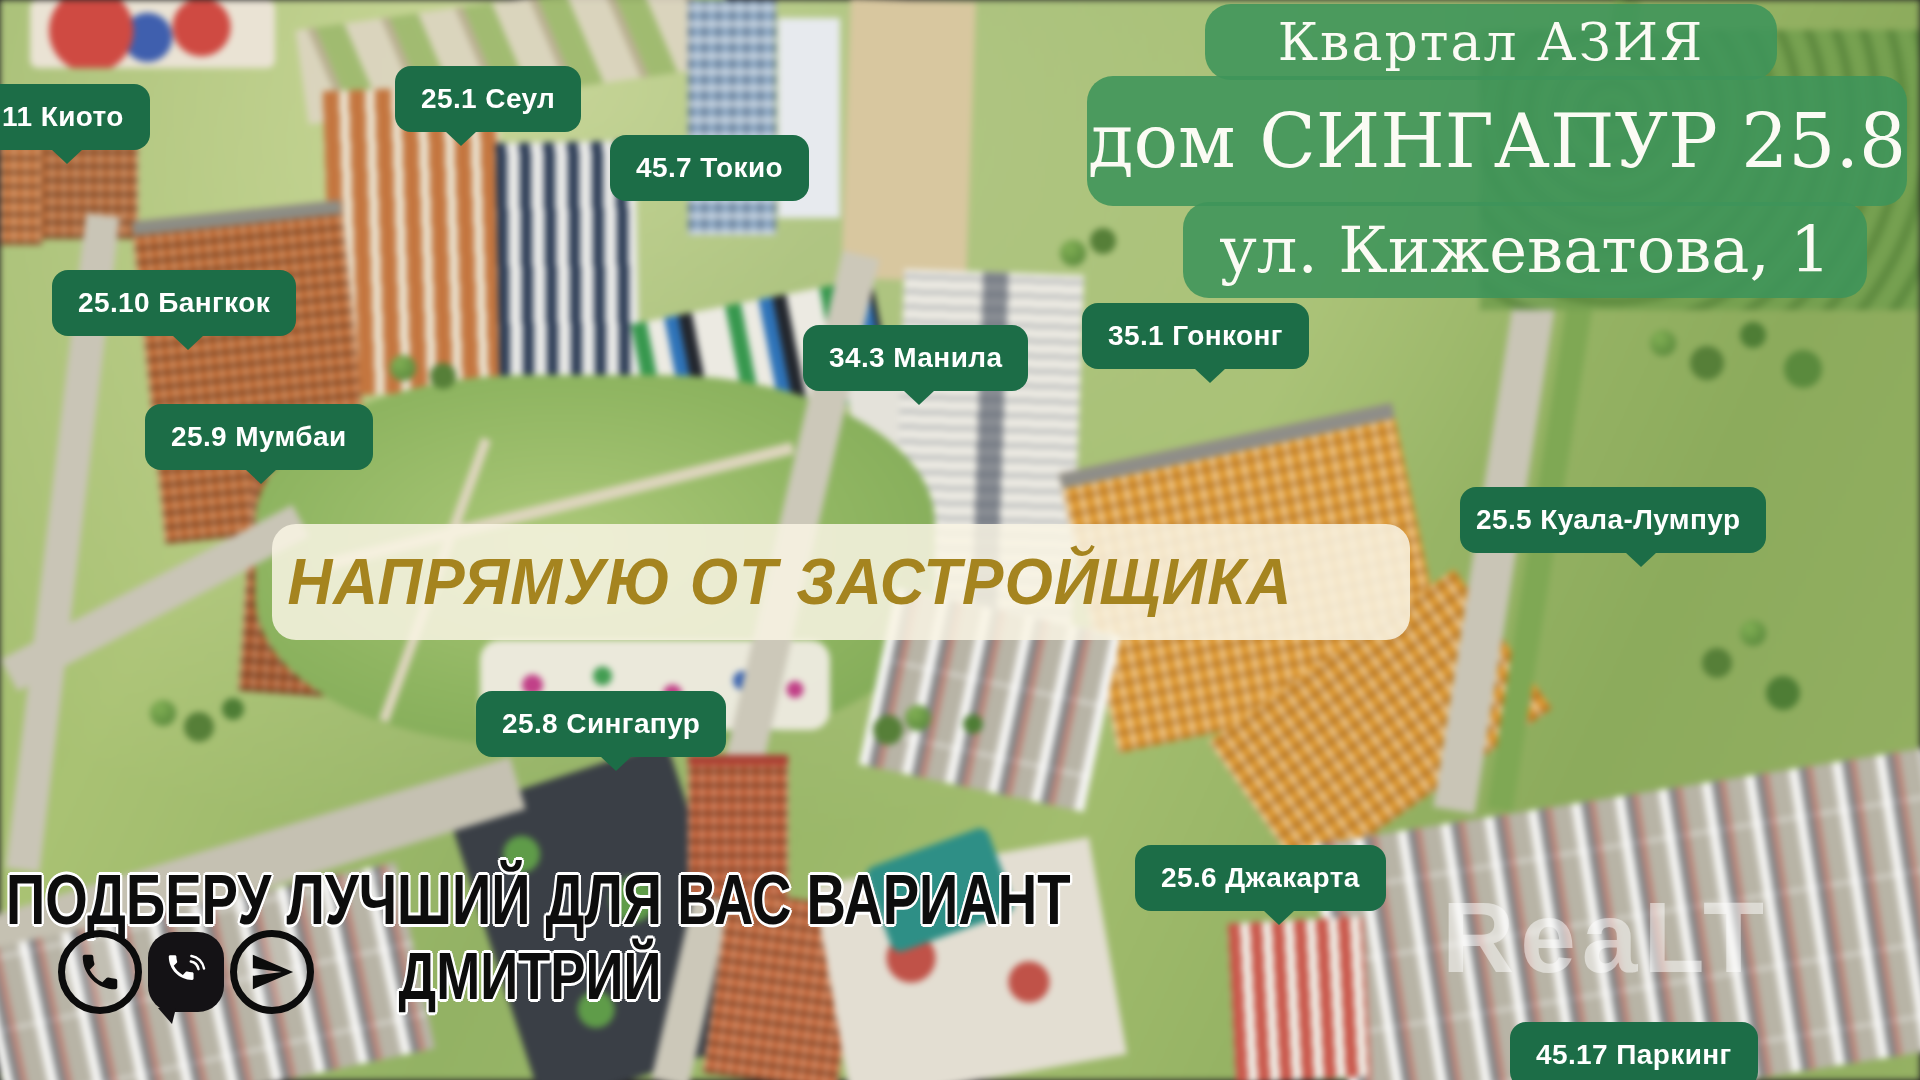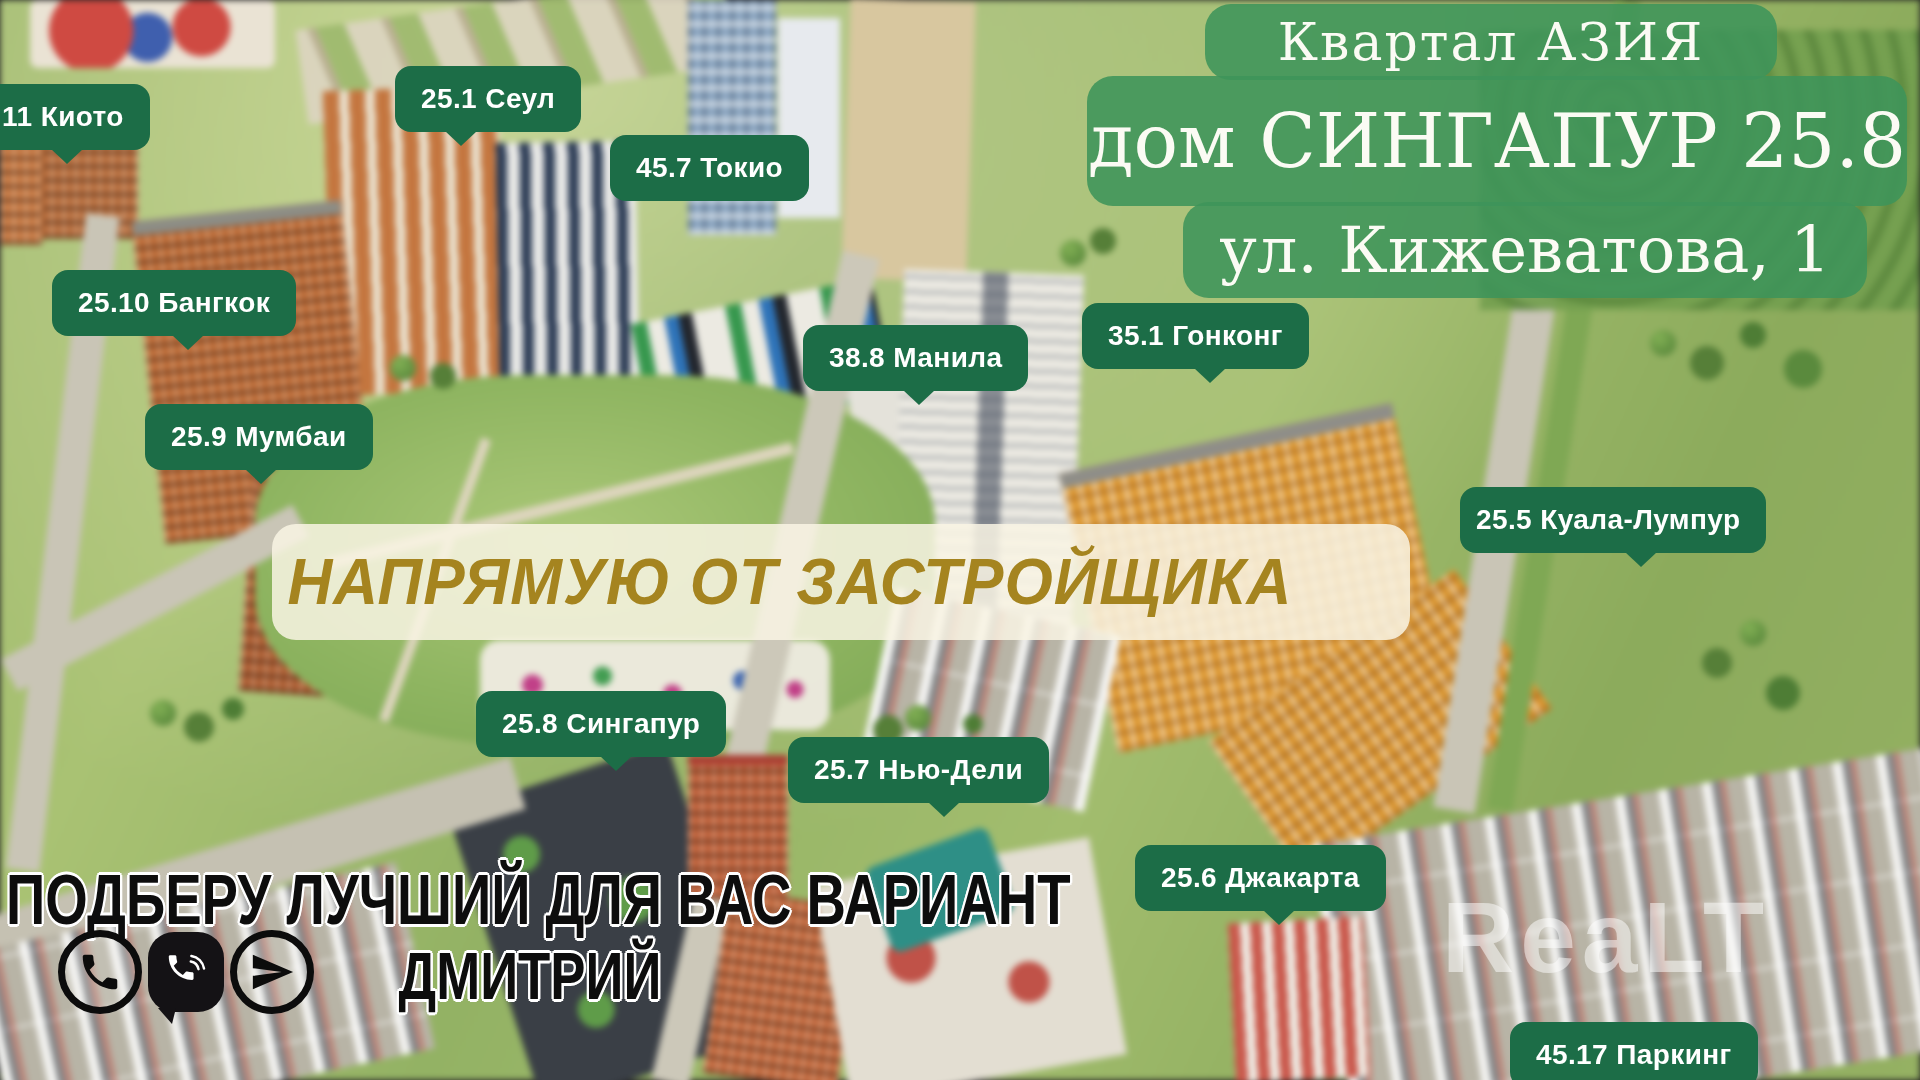--- a/index.html
+++ b/index.html
@@ -207,38 +207,34 @@
 
   <div id="labels">
       <div class="pill" style="left: 395px; top: 66px;">
         <span>25.1 Сеул</span>
         <i class="tail" style="left: 50px;"></i>
       </div>
       <div class="pill" style="left: 610px; top: 135px;">
         <span>45.7 Токио</span>
       </div>
       <div class="pill" style="left: 803px; top: 325px;">
-        <span>38.8 Манила</span>
+        <span>34.3 Манила</span>
         <i class="tail" style="left: 100px;"></i>
       </div>
       <div class="pill" style="left: 1082px; top: 303px;">
         <span>35.1 Гонконг</span>
         <i class="tail" style="left: 112px;"></i>
       </div>
       <div class="pill" style="left: 1460px; top: 487px; padding-left: 16px;">
         <span>25.5 Куала-Лумпур</span>
         <i class="tail" style="left: 165px;"></i>
       </div>
       <div class="pill" style="left: 1135px; top: 845px;">
         <span>25.6 Джакарта</span>
         <i class="tail" style="left: 128px;"></i>
-      </div>
-      <div class="pill" style="left: 788px; top: 737px;">
-        <span>25.7 Нью-Дели</span>
-        <i class="tail" style="left: 140px;"></i>
       </div>
       <div class="pill" style="left: 476px; top: 691px;">
         <span>25.8 Сингапур</span>
         <i class="tail" style="left: 124px;"></i>
       </div>
       <div class="pill" style="left: 145px; top: 404px;">
         <span>25.9 Мумбаи</span>
         <i class="tail" style="left: 100px;"></i>
       </div>
       <div class="pill" style="left: 52px; top: 250px; margin-top: 20px;">

